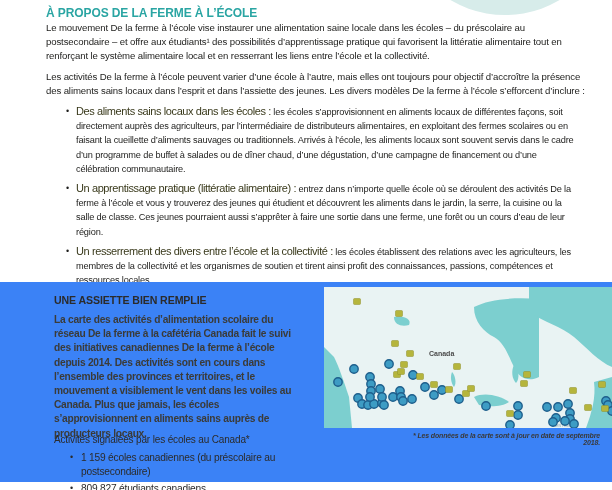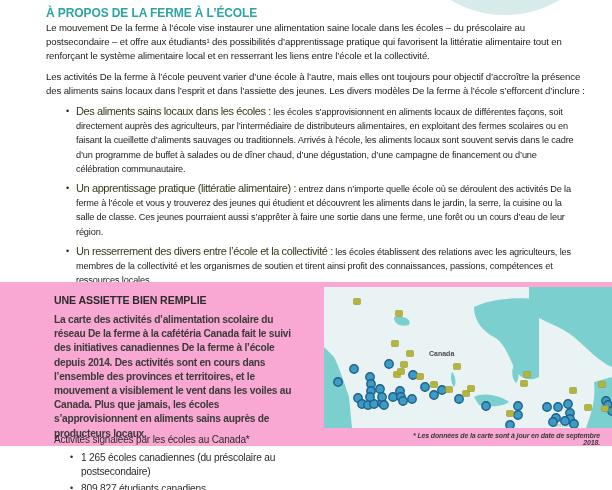--- a/index.html
+++ b/index.html
@@ -18,22 +18,22 @@
   }
   .para { font-size: 9.6px; line-height: 14.2px; margin-top: 1px; letter-spacing: -0.12px; }
   .para + .para { margin-top: 6px; }
 
   ul.features { list-style: none; margin-left: 20px; margin-top: 6px; width: 510px; }
   ul.features li { position: relative; font-size: 9.2px; line-height: 14.2px; letter-spacing: -0.15px; margin-bottom: 5px; padding-left: 10px; }
   ul.features li::before { content: "\2022"; position: absolute; left: 0; top: 0; color: #1d1d1b; font-size: 9px; }
   .feat-title { font-family: "Liberation Sans", sans-serif; font-size: 11px; color: #3a3a1c; font-weight: normal; letter-spacing: -0.4px; }
 
   .bottom-section {
-    position: absolute; left: 0; top: 282px; width: 612px; height: 164px;
-    background: #f9a8d4;
+    position: absolute; left: 0; top: 282px; width: 612px; height: 200px;
+    background: #3b82f6;
   }
   .assiette-title {
     position: absolute; left: 54px; top: 12px; font-size: 10.6px; font-weight: bold; color: #2b2b2b; letter-spacing: -0.1px;
   }
   .assiette-intro {
     position: absolute; left: 54px; top: 31px; width: 240px;
     font-family: "Liberation Sans", sans-serif; font-weight: bold;
     font-size: 10.2px; line-height: 14.2px; color: #3b3b38; letter-spacing: -0.25px;
   }
   .activities-label {
@@ -78,21 +78,21 @@
       <span class="feat-title">Un resserrement des divers entre l’école et la collectivité :</span><span> les écoles établissent des relations avec les agriculteurs, les membres de la collectivité et les organismes de soutien et tirent ainsi profit des connaissances, passions, compétences et ressources locales.</span>
     </li>
   </ul>
 </section>
 
 <section class="bottom-section">
   <h3 class="assiette-title">UNE ASSIETTE BIEN REMPLIE</h3>
   <p class="assiette-intro">La carte des activités d’alimentation scolaire du réseau De la ferme à la cafétéria Canada fait le suivi des initiatives canadiennes De la ferme à l’école depuis 2014. Des activités sont en cours dans l’ensemble des provinces et territoires, et le mouvement a visiblement le vent dans les voiles au Canada. Plus que jamais, les écoles s’approvisionnent en aliments sains auprès de producteurs locaux.</p>
   <div class="activities-label">Activités signalées par les écoles au Canada*</div>
   <ul class="stats-left">
-    <li>1 265 écoles canadiennes (du préscolaire au postsecondaire)</li>
+    <li>1 159 écoles canadiennes (du préscolaire au postsecondaire)</li>
     <li>809 827 étudiants canadiens</li>
   </ul>
   <ul class="stats-right">
   </ul>
 
   <div class="map-frame">
     <svg class="map-svg" width="288" height="141" viewBox="0 0 288 141">
 
       <path d="M150 20 C165 12 190 10 215 12 L215 90 C205 95 195 92 190 80 C185 70 180 55 170 50 C160 45 150 35 150 20 Z" fill="#7ccfcf"></path>
       <path d="M205 0 L288 0 L288 80 C275 75 262 60 250 50 C238 40 220 35 205 25 Z" fill="#7ccfcf"></path>

